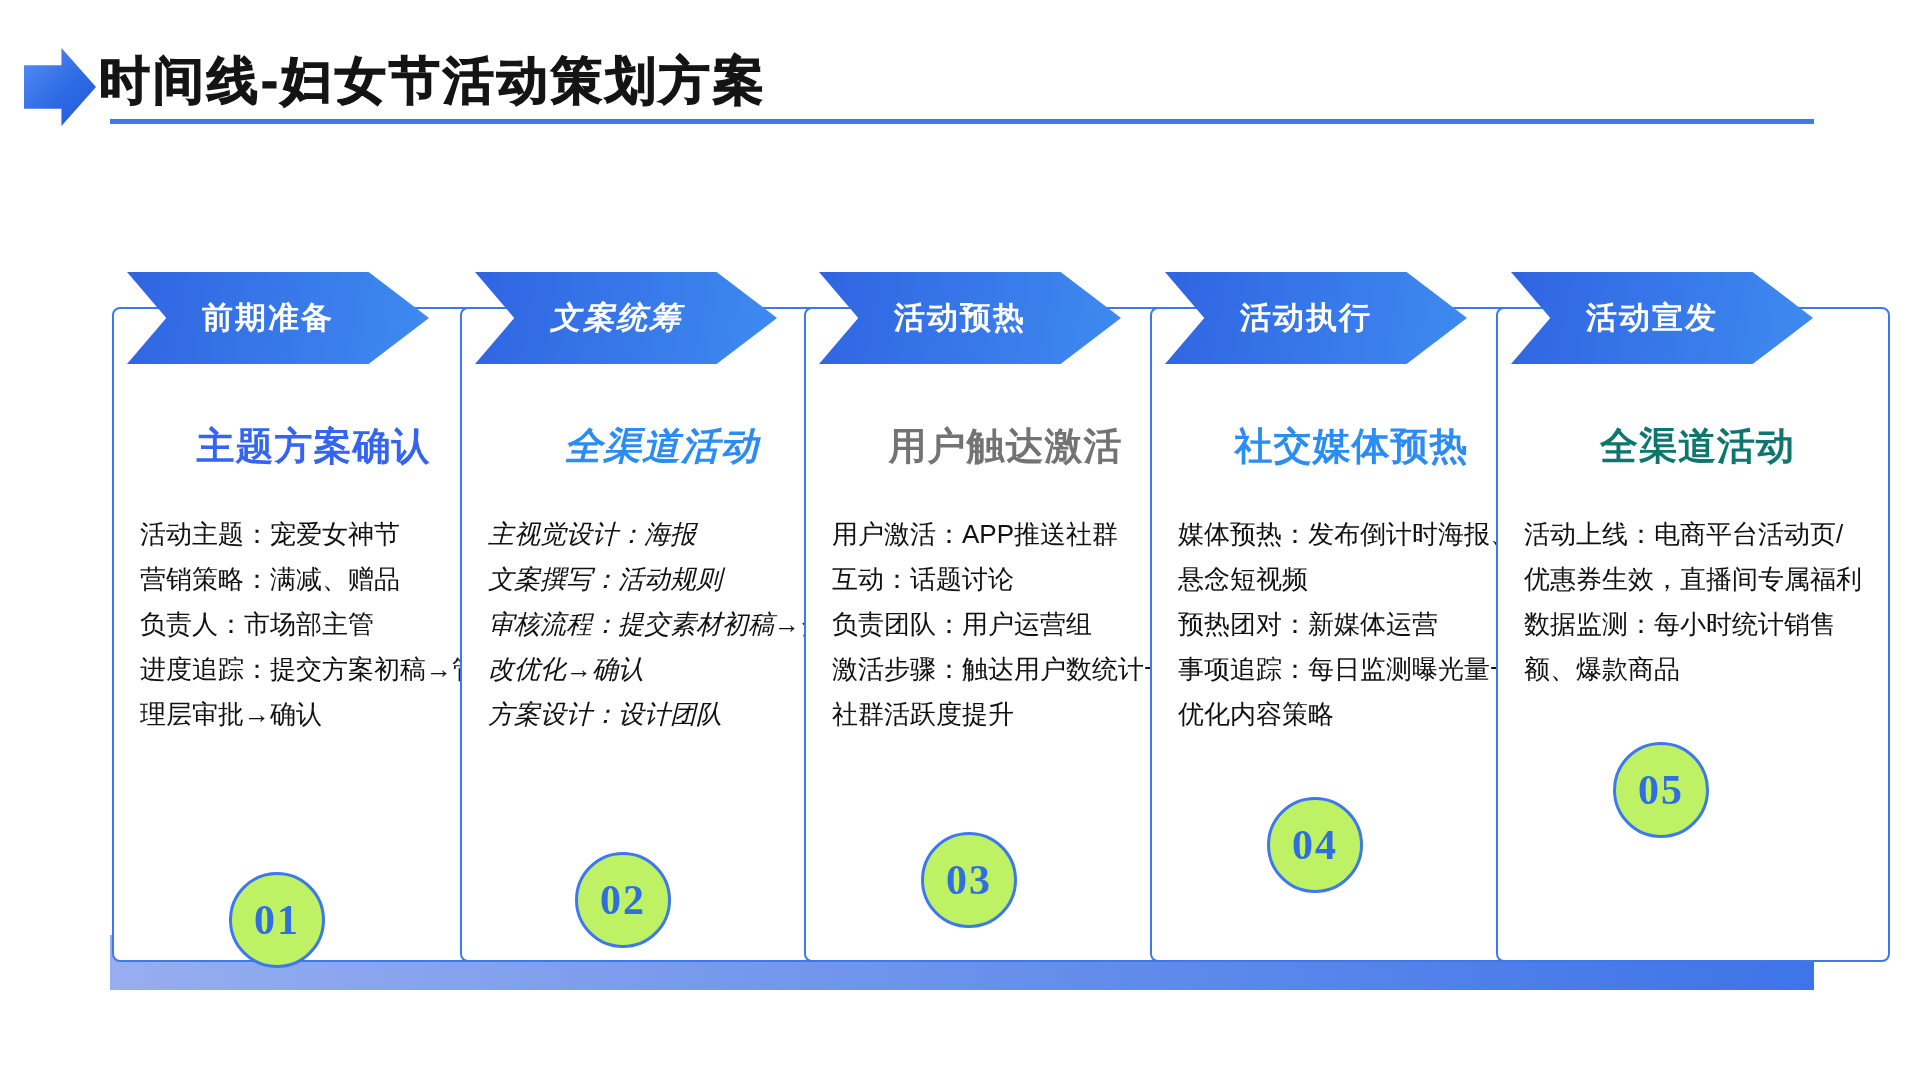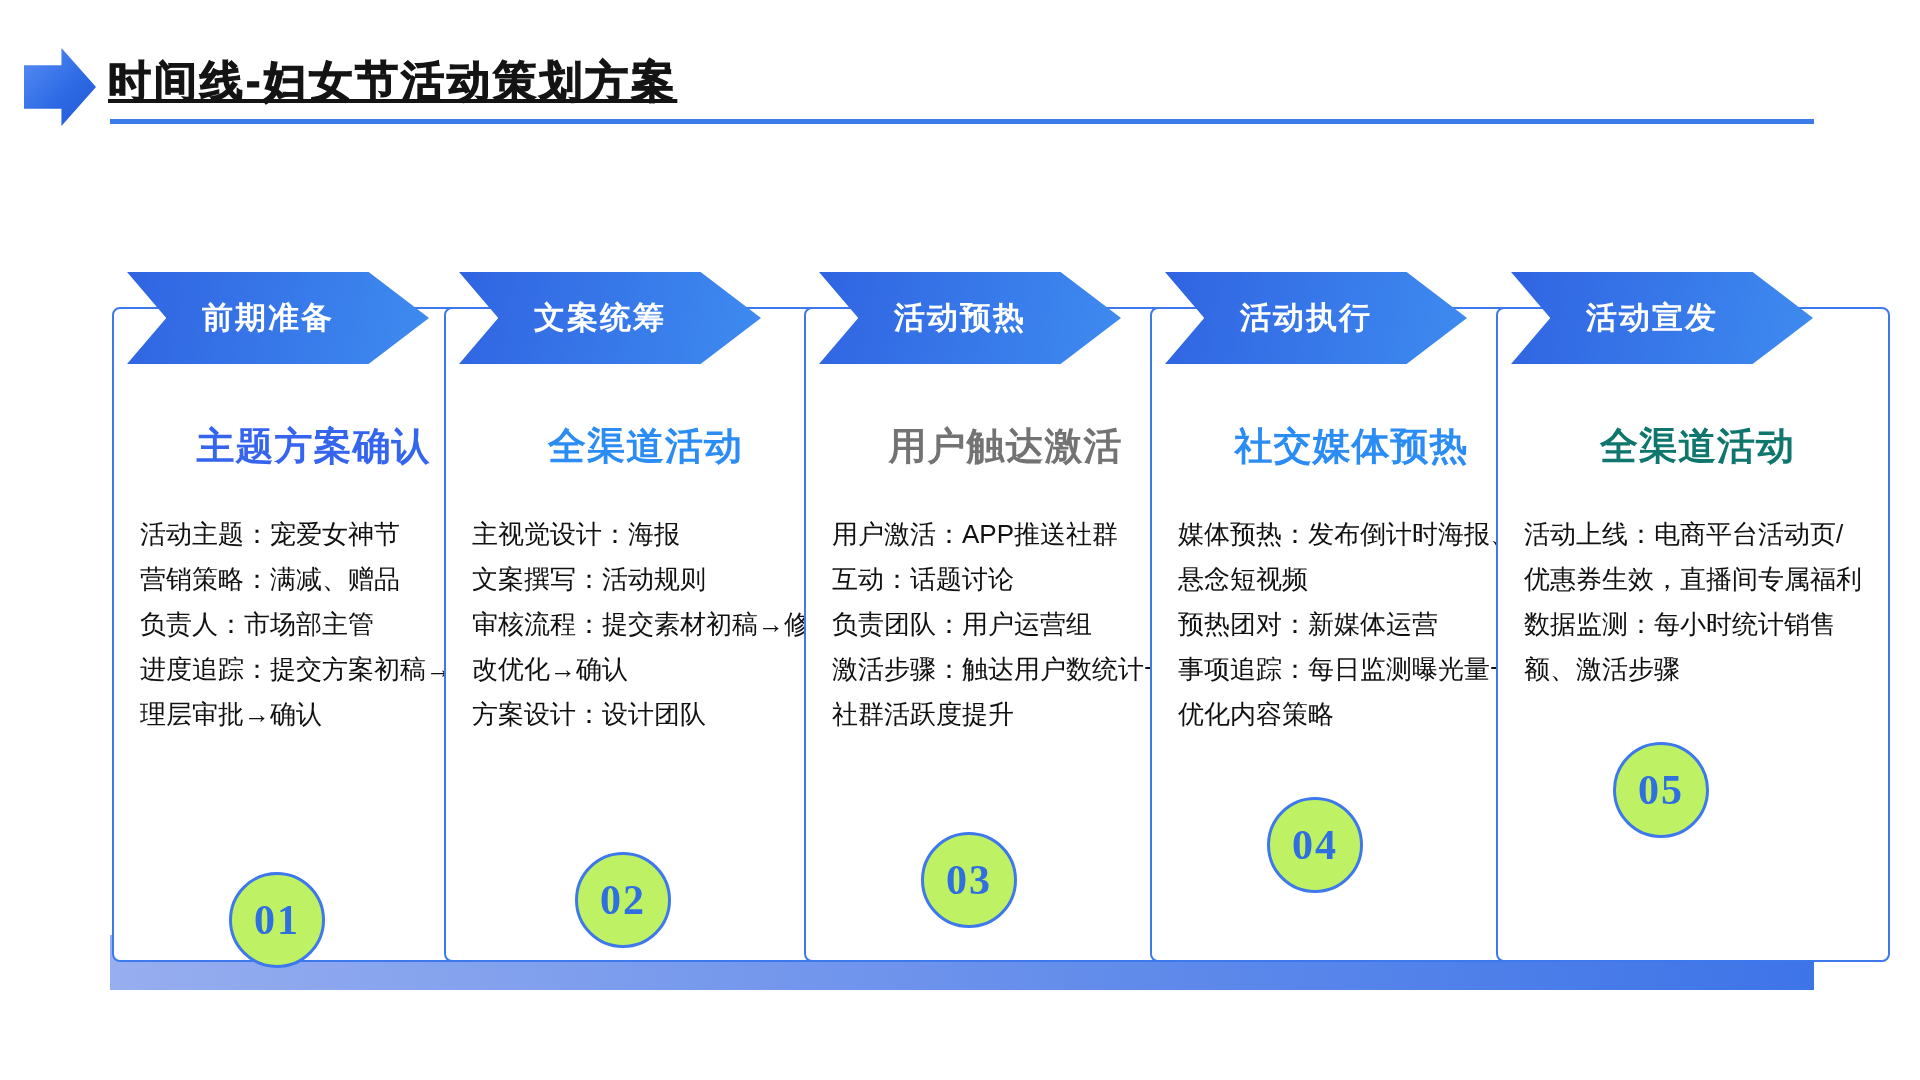--- a/index.html
+++ b/index.html
@@ -14,34 +14,34 @@
     font-family:"Liberation Sans","DejaVu Sans",sans-serif;
     position:relative;
   }
   
   .title-arrow{
     position:absolute; left:24px; top:48px; width:72px; height:78px;
     background:linear-gradient(135deg,#5a8ff5 0%, var(--accent) 55%, #2257d8 100%);
     clip-path:polygon(0 22%, 52% 22%, 52% 0, 100% 50%, 52% 100%, 52% 78%, 0 78%);
   }
   .page-title{
-    position:absolute; left:108px; top:50px; height:62px;
-    font-size:43px; font-weight:900; color:#141414; letter-spacing:3px;
-    -webkit-text-stroke:1.2px #141414; white-space:nowrap; line-height:62px;text-decoration:underline;
+    position:absolute; left:99px; top:50px; height:62px;
+    font-size:51px; font-weight:900; color:#141414; letter-spacing:3px;
+    -webkit-text-stroke:1.2px #141414; white-space:nowrap; line-height:62px;
   }
   .title-underline{
     position:absolute; left:110px; top:119px; width:1704px; height:5px;
     background:var(--underline);
   }
   
   .card{
     position:absolute; top:307px; width:394px; height:655px;
     background:#ffffff; border:2px solid var(--card-border); border-radius:8px;
   }
-  .card.c0{left:112px;} .card.c1{left:444px;} .card.c2{left:804px;}
+  .card.c0{left:112px;} .card.c1{left:460px;font-style:italic;} .card.c2{left:804px;}
   .card.c3{left:1150px;} .card.c4{left:1496px;}
   .banner{
     position:absolute; top:-37px; left:13px; width:302px; height:92px;
     background:linear-gradient(100deg,var(--banner-from),var(--banner-to));
     clip-path:polygon(0 0, 80% 0, 100% 50%, 80% 100%, 0 100%, 13% 50%);
     display:flex; align-items:center; justify-content:center;
     padding-left:30px; padding-right:50px;
   }
   .banner-label{
     color:var(--banner-text); font-size:31px; font-weight:800; letter-spacing:2px;
@@ -142,21 +142,21 @@
   </div>
 </section>
 
 <section class="card c4">
   <div class="banner">
     <span class="banner-label">活动宣发</span>
   </div>
   <h2 class="subtitle" style="color: #0f766e;">全渠道活动</h2>
   <div class="details">
     <p>活动上线：电商平台活动页/优惠券生效，直播间专属福利</p>
-    <p>数据监测：每小时统计销售额、激活步骤</p>
+    <p>数据监测：每小时统计销售额、爆款商品</p>
   </div>
 </section>
 
 <div class="step s0">
   <span class="num">01</span>
 </div>
 <div class="step s1">
   <span class="num">02</span>
 </div>
 <div class="step s2">

